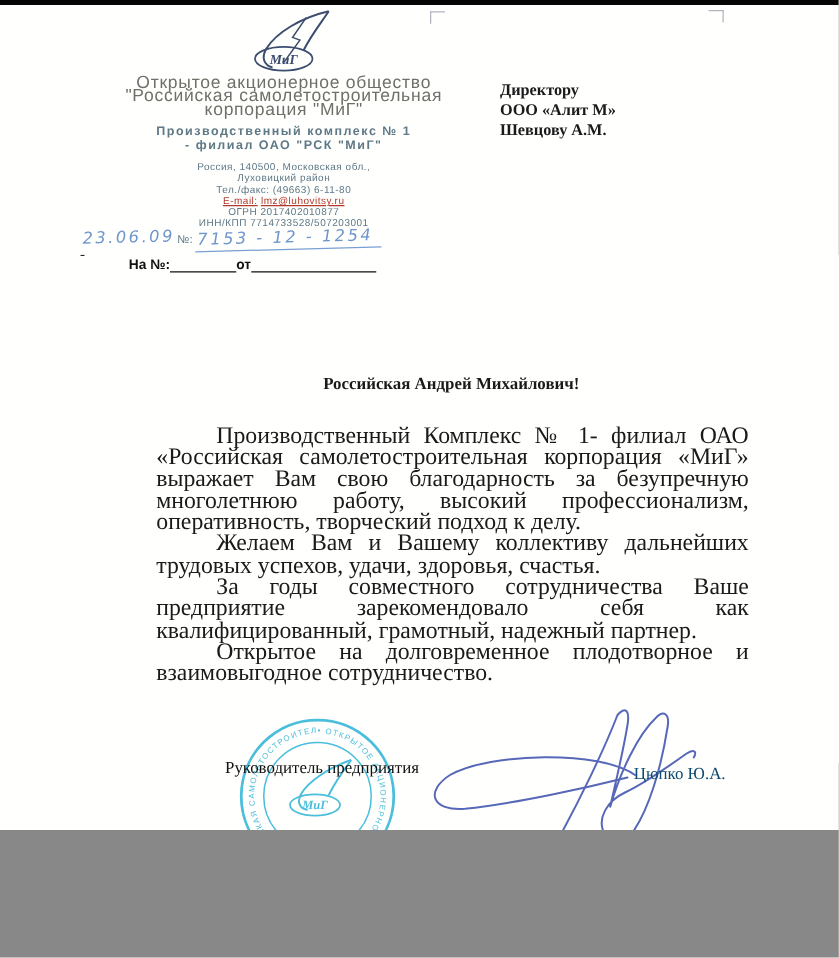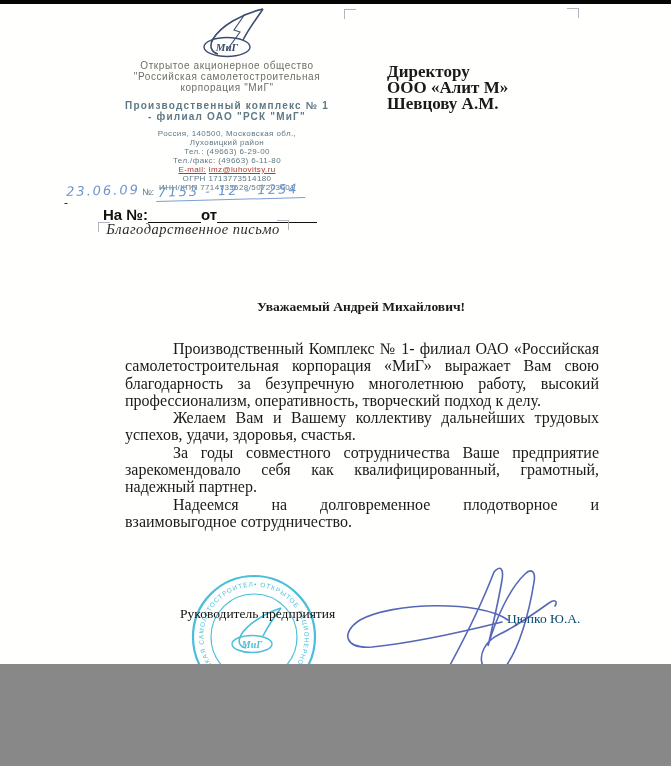--- a/index.html
+++ b/index.html
@@ -8,55 +8,55 @@
     font-family:"Liberation Serif", serif;color:#1a1a1a;overflow:hidden;
     margin:0 auto;
     padding-left:16px;
   }
   .scan-edge{position:absolute;left:0;top:0;width:671px;height:4px;background:#050505;}
 
   
   .letterhead{position:absolute;left:62px;top:6px;width:330px;text-align:center;
     font-family:"Liberation Sans", sans-serif;color:#5e7886;}
   .lh-logo{display:block;margin:0 auto 2px auto;}
-  .lh-org{font-size:10px;line-height:11px;letter-spacing:.6px;color:#6e6f66;}
+  .lh-org{font-size:14px;line-height:11px;letter-spacing:.6px;color:#6e6f66;}
   .lh-div{margin-top:7px;font-size:10px;line-height:11px;letter-spacing:1.2px;color:#5e7886;font-weight:bold;}
   .lh-addr{margin-top:7px;font-size:8px;line-height:9px;letter-spacing:.4px;color:#5e7886;}
   .lh-email{color:#b03a2e;text-decoration:underline;cursor:pointer;}
 
   
   .corner{position:absolute;width:11px;height:9px;border-top:1px solid #b4b4c0;}
   .corner.l{border-left:1px solid #b4b4c0;}
   .corner.r{border-right:1px solid #b4b4c0;}
 
   
-  .addressee{position:absolute;left:387px;top:64px;font-weight:bold;font-size:17px;line-height:16px;}
+  .addressee{position:absolute;left:400px;top:64px;font-weight:bold;font-size:13px;line-height:16px;}
 
   
   .refrow{position:absolute;left:66px;top:181px;white-space:nowrap;}
   .hand{font-family:"DejaVu Sans", sans-serif;font-style:italic;color:#6f96cc;
     font-size:13px;letter-spacing:2px;transform:rotate(-1.5deg);display:inline-block;}
   .ref-num-label{font-family:"Liberation Sans", sans-serif;font-size:9px;color:#5e7886;margin:0 2px;}
   .ref-underline{border-bottom:1.4px solid #7a9fd4;padding:0 6px 1px 2px;}
   .ref-dash{position:absolute;left:64px;top:196px;font-size:12px;color:#222;}
 
   .replyrow{position:absolute;left:103px;top:206px;font-family:"Liberation Sans", sans-serif;
-    font-size:15px;font-weight:bold;color:#111;white-space:nowrap;text-align:right;}
+    font-size:11px;font-weight:bold;color:#111;white-space:nowrap;text-align:right;}
   .blank{display:inline-block;border-bottom:1px solid #111;height:9px;vertical-align:bottom;}
 
   
   .doctype{position:absolute;left:98px;top:221px;width:190px;text-align:center;
     font-style:italic;font-size:14.5px;color:#2c2c2c;letter-spacing:.5px;}
   .doctype .corner{top:1px;}
 
   
   .salutation{position:absolute;left:125px;top:299px;width:472px;text-align:center;
     font-weight:bold;font-size:13.5px;}
   .body-text{position:absolute;left:125px;top:340px;width:474px;
-    font-size:16px;line-height:17.3px;text-align:justify;}
+    font-size:19px;line-height:17.3px;text-align:justify;}
   .body-text p{margin:0;text-indent:48px;}
 
   
   .stamp{position:absolute;left:189px;top:572px;opacity:.85;}
   .sig-title{position:absolute;left:180px;top:606px;font-size:13.5px;color:#111;z-index:3;}
   .sig-svg{position:absolute;left:330px;top:558px;z-index:2;}
   .sig-name{position:absolute;left:507px;top:611px;font-size:13.5px;color:#0c4a6e;z-index:3;}
 </style>
 </head>
 <body>
@@ -79,27 +79,26 @@
       <div>"Российская самолетостроительная</div>
       <div>корпорация "МиГ"</div>
     </div>
     <div class="lh-div">
       <div>Производственный комплекс № 1</div>
       <div>- филиал ОАО "РСК "МиГ"</div>
     </div>
     <div class="lh-addr">
       <div>Россия, 140500, Московская обл.,</div>
       <div>Луховицкий район</div>
-      <div>Тел.: (49663) 6-29-00</div>
       <div>Тел./факс: (49663) 6-11-80</div>
       <div>
         <span class="lh-email">E-mail:</span>
         <span class="lh-email">lmz@luhovitsy.ru</span>
       </div>
-      <div>ОГРН 1713773514180</div>
+      <div>ОГРН 2017402010877</div>
       <div>ИНН/КПП 7714733528/507203001</div>
     </div>
   </div>
 
   <div class="corner l" style="left:344px;top:9px;"></div>
   <div class="corner r" style="left:567px;top:8px;"></div>
 
   <div class="addressee">
     <div>Директору</div>
     <div>ООО «Алит М»</div>
@@ -108,32 +107,27 @@
 
   <div class="refrow">
     <span class="hand">23.06.09</span><span class="ref-num-label">№:</span><span class="hand ref-underline">7153 - 12 - 1254</span>
   </div>
   <div class="ref-dash">-</div>
 
   <div class="replyrow">
     <span>На №:</span><span class="blank" style="width:53px;"></span><span>от</span><span class="blank" style="width:100px;"></span>
   </div>
 
-  <div class="doctype">
-    <span class="corner l" style="left:0;"></span>
-    <span>Благодарственное письмо</span>
-    <span class="corner r" style="left:179px;top:-1px;"></span>
-  </div>
 
-  <div class="salutation">Уважаемый Андрей Михайлович!</div>
+  <div class="salutation">Российская Андрей Михайлович!</div>
   <div class="body-text">
     <p>Производственный Комплекс № 1- филиал ОАО «Российская самолетостроительная корпорация «МиГ» выражает Вам свою благодарность за безупречную многолетнюю работу, высокий профессионализм, оперативность, творческий подход к делу.</p>
     <p>Желаем Вам и Вашему коллективу дальнейших трудовых успехов, удачи, здоровья, счастья.</p>
     <p>За годы совместного сотрудничества Ваше предприятие зарекомендовало себя как квалифицированный, грамотный, надежный партнер.</p>
-    <p>Надеемся на долговременное плодотворное и взаимовыгодное сотрудничество.</p>
+    <p>Открытое на долговременное плодотворное и взаимовыгодное сотрудничество.</p>
   </div>
 
   <svg class="stamp" width="130" height="130" viewBox="0 0 130 130">
     <defs>
       <path id="ring" d="M 65,14.5 A 50.5,50.5 0 1,1 64.9,14.5"></path>
     </defs>
     <g fill="none" stroke="#2cb3d6">
       <circle cx="65" cy="65" r="61" stroke-width="2.2"></circle>
       <circle cx="65" cy="65" r="43" stroke-width="1.2"></circle>
       <path d="M92,36 C74,42 58,53 52,63 C48,70 51,75 57,76" stroke-width="1.6"></path>

